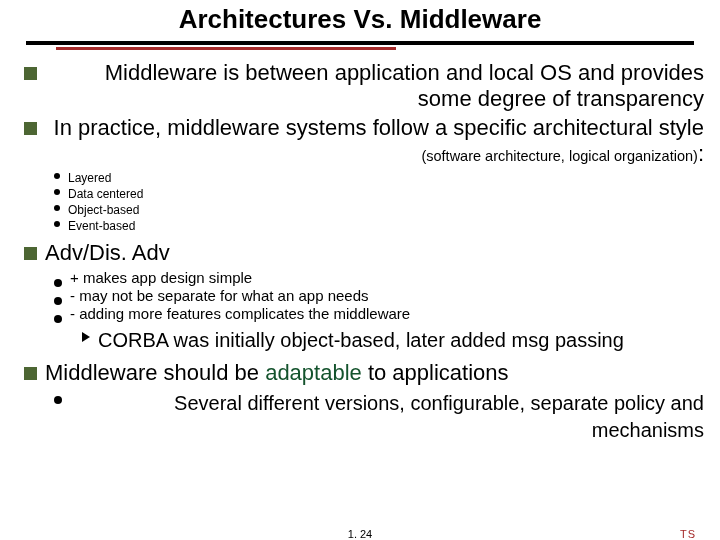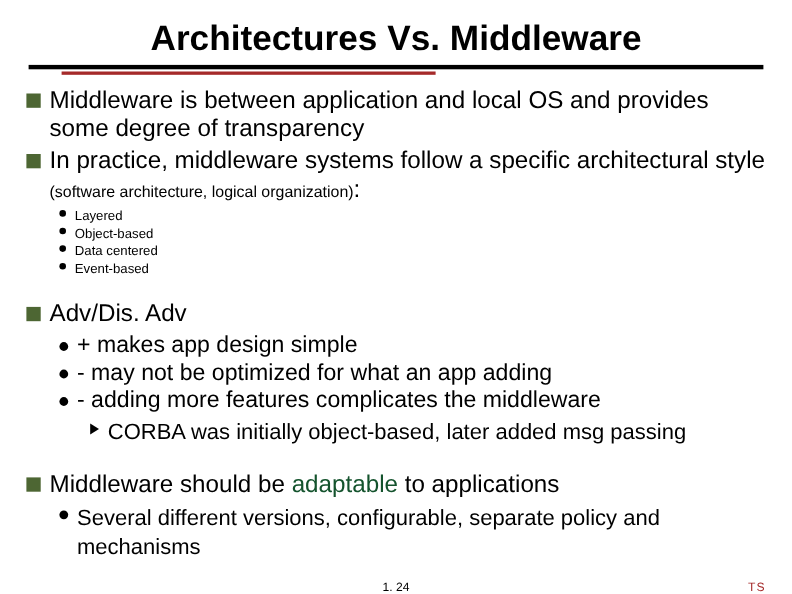--- a/index.html
+++ b/index.html
@@ -7,41 +7,41 @@
     width: 720px;
     height: 540px;
     background: #fff;
     font-family: Arial, Helvetica, sans-serif;
     color: #000;
     position: relative;
     overflow: hidden;
   }
   .title {
     text-align: center;
-    font-size: 32px;
+    font-size: 26px;
     font-weight: bold;
-    padding-top: 16px;
+    padding-top: 4px;
     padding-bottom: 6px;
   }
   .title-underline {
     height: 4px;
     background: #000;
     margin: 0 26px 2px 26px;
   }
   .accent-line {
     height: 3px;
     background: #a52a2a;
     width: 340px;
     margin-left: 56px;
     margin-bottom: 10px;
   }
   .content {
     padding: 0 16px 0 24px;
   }
-  .row { display: flex; align-items: flex-start; }
+  .row { display: flex; align-items: flex-start; text-align: right; }
   .sq {
     width: 13px; height: 13px;
     background: #4d6633;
     flex: 0 0 13px;
     margin-top: 7px;
     margin-right: 8px;
   }
   .dot {
     width: 8px; height: 8px;
     background: #000;
@@ -54,29 +54,29 @@
   .tri {
     width: 0; height: 0;
     border-top: 5px solid transparent;
     border-bottom: 5px solid transparent;
     border-left: 8px solid #000;
     flex: 0 0 8px;
     margin-top: 5px;
     margin-right: 8px;
   }
   .b1 { font-size: 22px; line-height: 1.2; }
-  .b2 { font-size: 21px; line-height: 1.2; }
+  .b2 { font-size: 15px; line-height: 1.2; }
   .mini { font-size: 12px; line-height: 1.35; }
   .med { font-size: 20px; line-height: 1.35; }
   .sub-note { font-size: 14.5px; }
   .ind1 { padding-left: 30px; }
   .ind2 { padding-left: 58px; }
   .gap-top-4 { margin-top: 4px; }
   .gap-top-2 { margin-top: 2px; }
-  .gap-top-6 { margin-top: 20px; }
+  .gap-top-6 { margin-top: 6px; }
   .adaptable { color: #14532d; }
   .footer {
     position: absolute;
     bottom: 12px;
     left: 0;
     width: 100%;
     font-size: 11px;
     color: #a52a2a;
   }
   .fl { position: absolute; left: 20px; margin-top: 17px; }
@@ -104,45 +104,45 @@
     </div>
   </div>
 
   <div class="ind1 gap-top-2">
     <div class="row">
         <div class="dot dot-mn"></div>
         <div class="mini">Layered</div>
       </div>
     <div class="row">
         <div class="dot dot-mn"></div>
-        <div class="mini">Object-based</div>
+        <div class="mini">Data centered</div>
       </div>
     <div class="row">
         <div class="dot dot-mn"></div>
-        <div class="mini">Data centered</div>
+        <div class="mini">Object-based</div>
       </div>
     <div class="row">
         <div class="dot dot-mn"></div>
         <div class="mini">Event-based</div>
       </div>
   </div>
 
   <div class="row gap-top-6">
     <div class="sq"></div>
     <div class="b1">Adv/Dis. Adv</div>
   </div>
 
   <div class="ind1 gap-top-2">
     <div class="row">
         <div class="dot dot-lg"></div>
         <div class="b2">+ makes app design simple</div>
       </div>
     <div class="row">
         <div class="dot dot-lg"></div>
-        <div class="b2">- may not be optimized for what an app adding</div>
+        <div class="b2">- may not be separate for what an app needs</div>
       </div>
     <div class="row">
         <div class="dot dot-lg"></div>
         <div class="b2">- adding more features complicates the middleware</div>
       </div>
   </div>
 
   <div class="ind2 gap-top-4">
     <div class="row">
       <div class="tri"></div>

